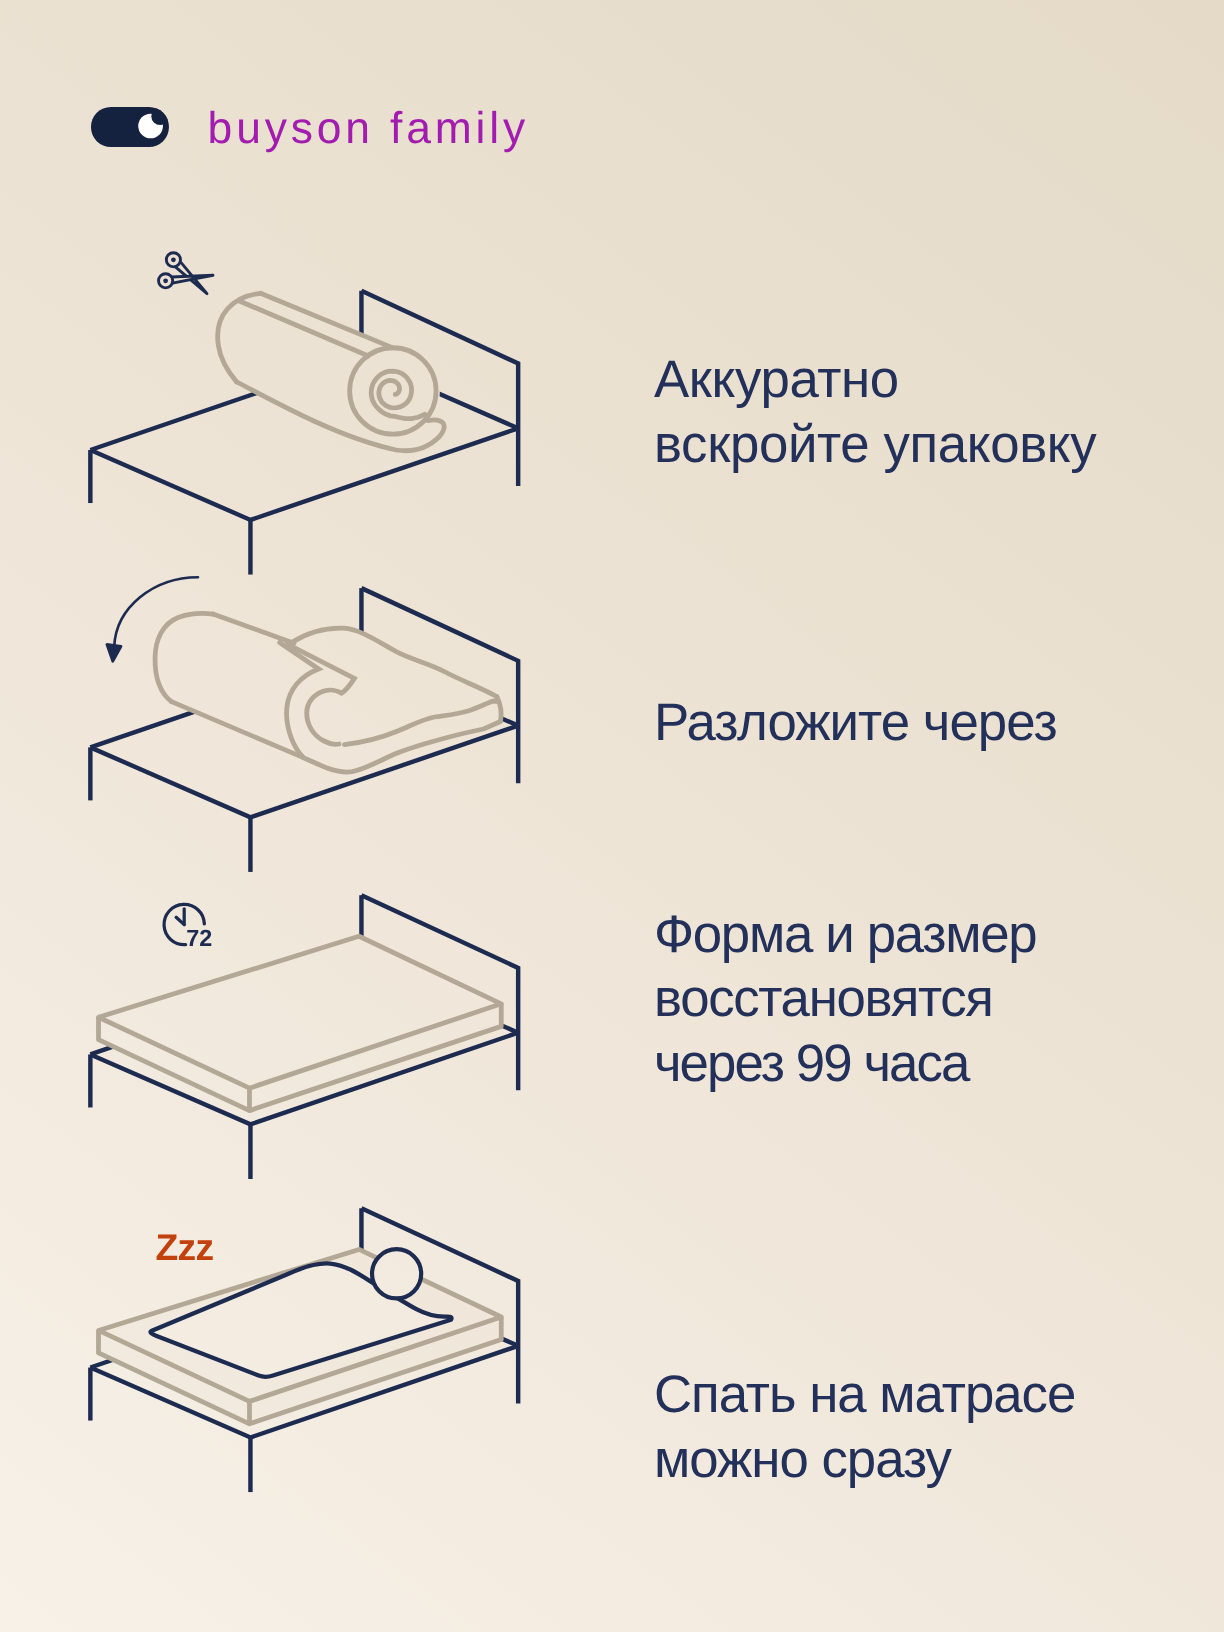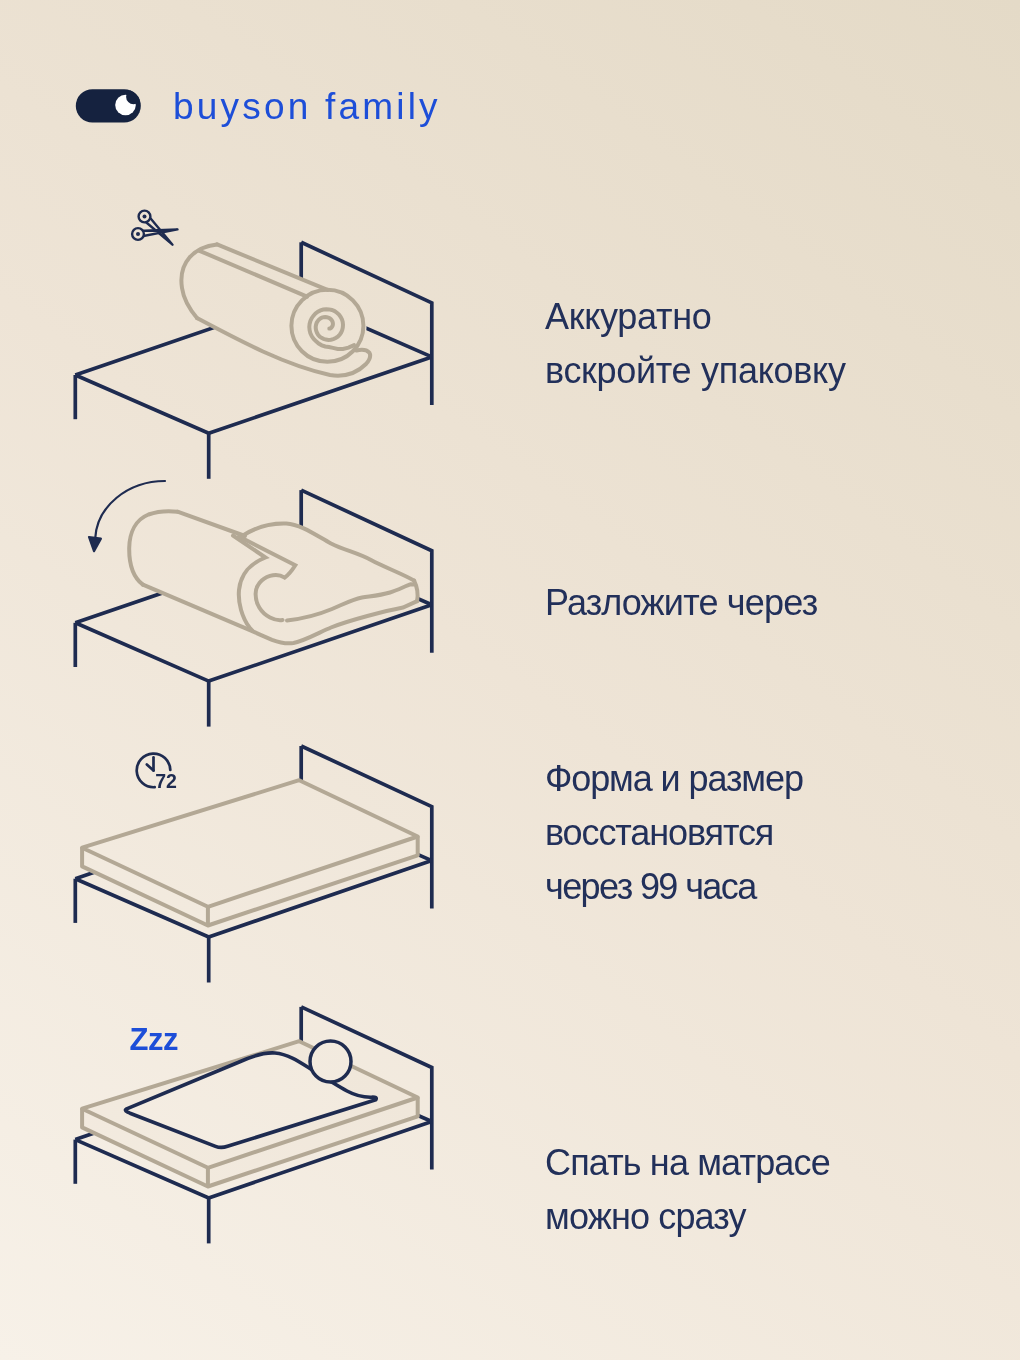--- a/index.html
+++ b/index.html
@@ -1,20 +1,20 @@
 <!DOCTYPE html>
 <html><head>
 <meta charset="utf-8">
 <style>
 html,body{margin:0;padding:0;}
 body{width:1020px;height:1360px;overflow:hidden;position:relative;
  background:linear-gradient(to top right, #f7f1e8 0%, #eee4d6 50%, #e4dac7 100%);
  font-family:"Liberation Sans",sans-serif;}
-.txt{position:absolute;left:545px;color:#22305a;font-size:36px;line-height:54px;white-space:nowrap;}
-#logotxt{position:absolute;left:173px;top:87.5px;color:#1d4ed8;font-size:37px;line-height:37px;letter-spacing:3.2px;white-space:nowrap;}
+.txt{position:absolute;left:545px;color:#22305a;font-size:44px;line-height:54px;white-space:nowrap;}
+#logotxt{position:absolute;left:173px;top:87.5px;color:#a21caf;font-size:37px;line-height:37px;letter-spacing:3.2px;white-space:nowrap;}
 svg{position:absolute;top:0;left:0;}
 </style>
 </head>
 <body>
 <svg width="1020" height="1360" viewBox="0 0 1020 1360">
 <defs>
   <linearGradient id="bg" gradientUnits="userSpaceOnUse" x1="0" y1="1360" x2="1020" y2="0">
     <stop offset="0" stop-color="#f7f1e8"></stop>
     <stop offset="0.5" stop-color="#eee4d6"></stop>
     <stop offset="1" stop-color="#e4dac7"></stop>
@@ -133,13 +133,13 @@
     <circle cx="133.5" cy="96.8" r="7.4" fill="#15223f"></circle>
   </g>
 </g>
 </svg>
 
 <div id="logotxt">buyson family</div>
 <div class="txt" style="top:290px;letter-spacing:-0.3px">Аккуратно<br>вскройте упаковку</div>
 <div class="txt" style="top:575.5px;letter-spacing:-0.8px">Разложите через</div>
 <div class="txt" style="top:752px;letter-spacing:-1.1px">Форма и размер<br>восстановятся<br><span style="letter-spacing:-1.6px">через 99 часа</span></div>
 <div class="txt" style="top:1136px;letter-spacing:-0.85px">Спать на матрасе<br>можно сразу</div>
-<div style="position:absolute;left:129.5px;top:1024.2px;color:#1d4ed8;font-size:31px;line-height:31px;font-weight:bold;letter-spacing:-0.5px;">Zzz</div>
+<div style="position:absolute;left:129.5px;top:1024.2px;color:#c2410c;font-size:31px;line-height:31px;font-weight:bold;letter-spacing:-0.5px;">Zzz</div>
 
 </body></html>

